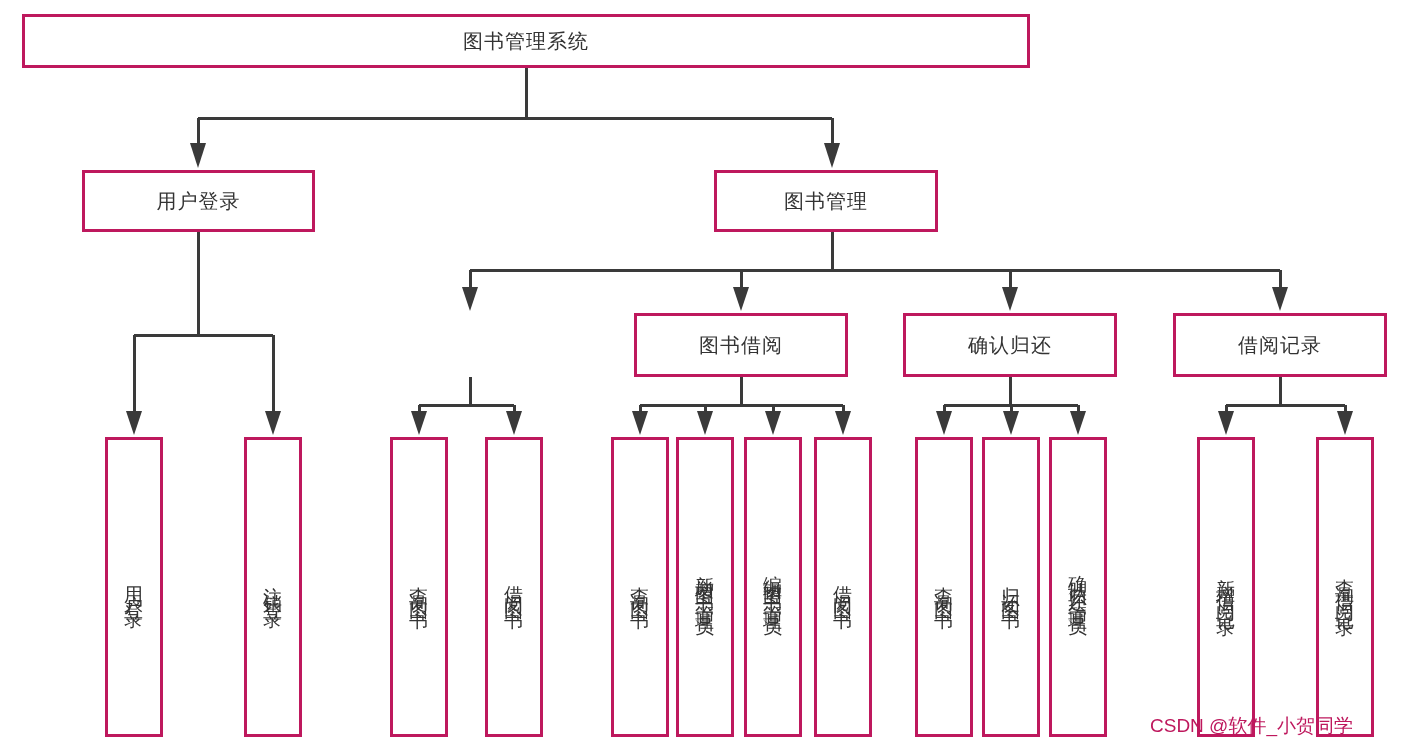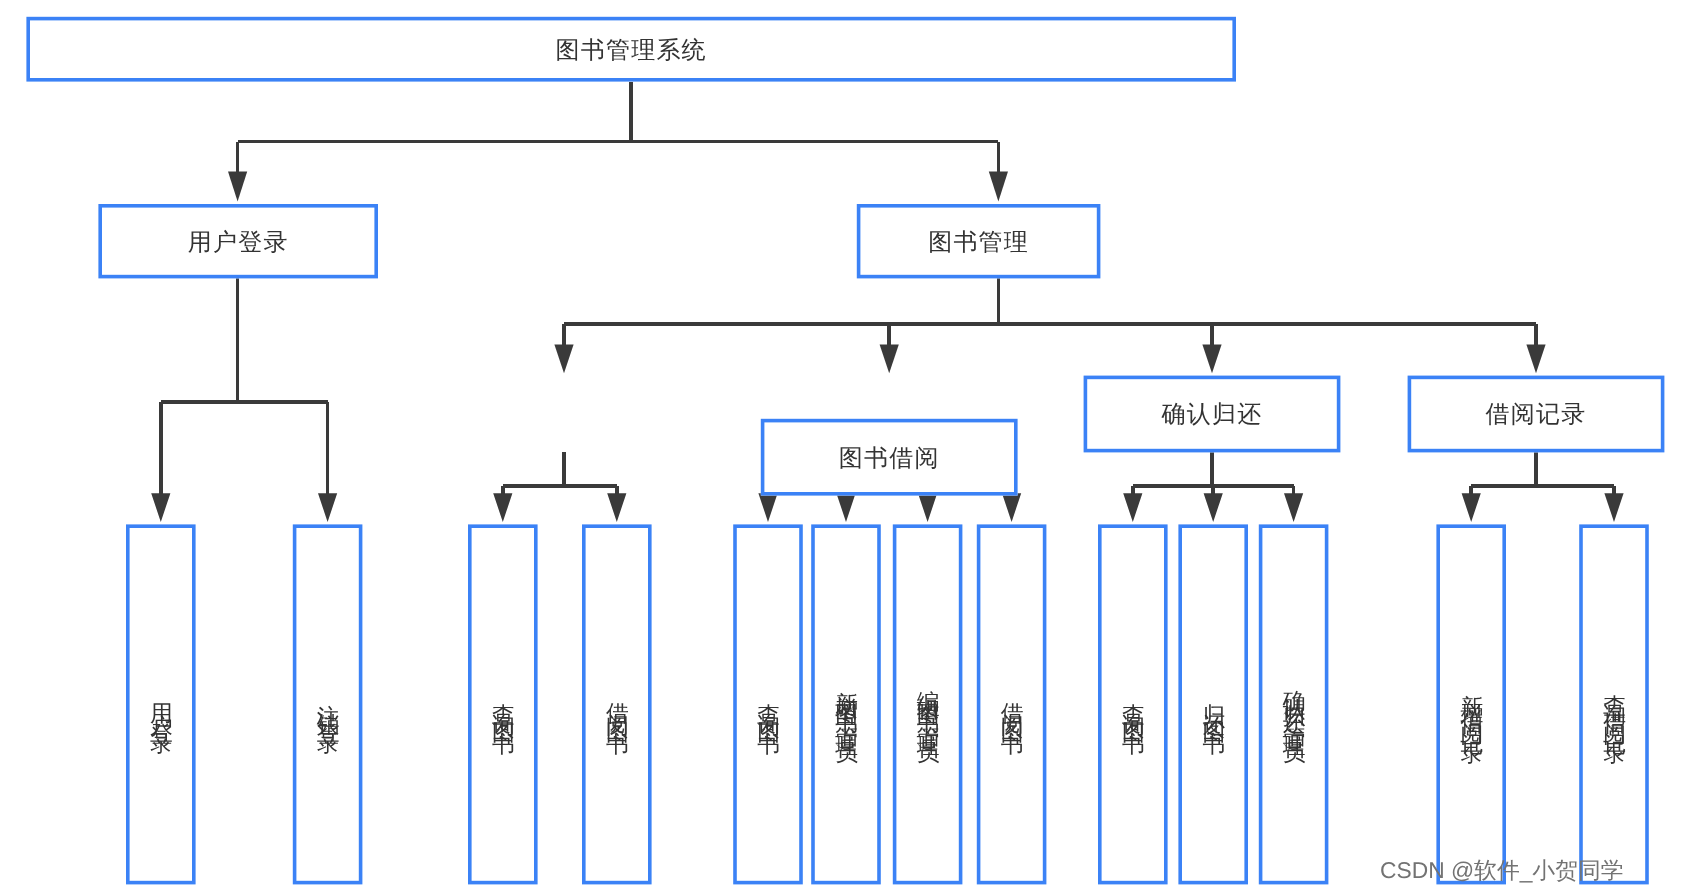--- a/index.html
+++ b/index.html
@@ -18,21 +18,21 @@
   .connectors {
     position: absolute;
     left: 0;
     top: 0;
     width: 1405px;
     height: 747px;
   }
   .node {
     position: absolute;
     box-sizing: border-box;
-    border: 3px solid #3b82f6;
+    border: 3px solid #be185d;
     background: #ffffff;
     color: #333333;
     display: flex;
     align-items: center;
     justify-content: center;
     text-align: center;
   }
   .h-node {
     font-size: 20px;
     letter-spacing: 1px;
@@ -47,21 +47,21 @@
   }
   .v-node.long {
     letter-spacing: 6px;
   }
   .watermark {
     position: absolute;
     left: 1150px;
     top: 713px;
     width: 250px;
     font-size: 19px;
-    color: #737373;
+    color: #be185d;
     white-space: nowrap;
     z-index: 5;
   }
 </style>
 </head>
 <body>
 
 <div class="canvas">
 
   <svg class="connectors" width="1405" height="747" viewBox="0 0 1405 747" xmlns="http://www.w3.org/2000/svg">
@@ -107,23 +107,23 @@
       <polygon points="1070,411 1086,411 1078,435"></polygon>
 
       <polygon points="1218,411 1234,411 1226,435"></polygon>
       <polygon points="1337,411 1353,411 1345,435"></polygon>
     </g>
   </svg>
 
   <div class="node h-node" style="left:22px; top:14px; width:1008px; height:54px;">图书管理系统</div>
 
   <div class="node h-node" style="left:82px; top:170px; width:233px; height:62px;">用户登录</div>
-  <div class="node h-node" style="left:714px; top:170px; width:203px; height:62px;">图书管理</div>
+  <div class="node h-node" style="left:714px; top:170px; width:224px; height:62px;">图书管理</div>
 
-  <div class="node h-node" style="left:634px; top:313px; width:214px; height:64px;margin-top:36px;">图书借阅</div>
+  <div class="node h-node" style="left:634px; top:313px; width:214px; height:64px;">图书借阅</div>
   <div class="node h-node" style="left:903px; top:313px; width:214px; height:64px;">确认归还</div>
   <div class="node h-node" style="left:1173px; top:313px; width:214px; height:64px;">借阅记录</div>
 
   <div class="node v-node" style="left:105px; top:437px; width:58px; height:300px;">用户登录</div>
   <div class="node v-node" style="left:244px; top:437px; width:58px; height:300px;">注销登录</div>
 
   <div class="node v-node" style="left:390px; top:437px; width:58px; height:300px;">查询图书</div>
   <div class="node v-node" style="left:485px; top:437px; width:58px; height:300px;">借阅图书</div>
 
   <div class="node v-node" style="left:611px; top:437px; width:58px; height:300px;">查询图书</div>

